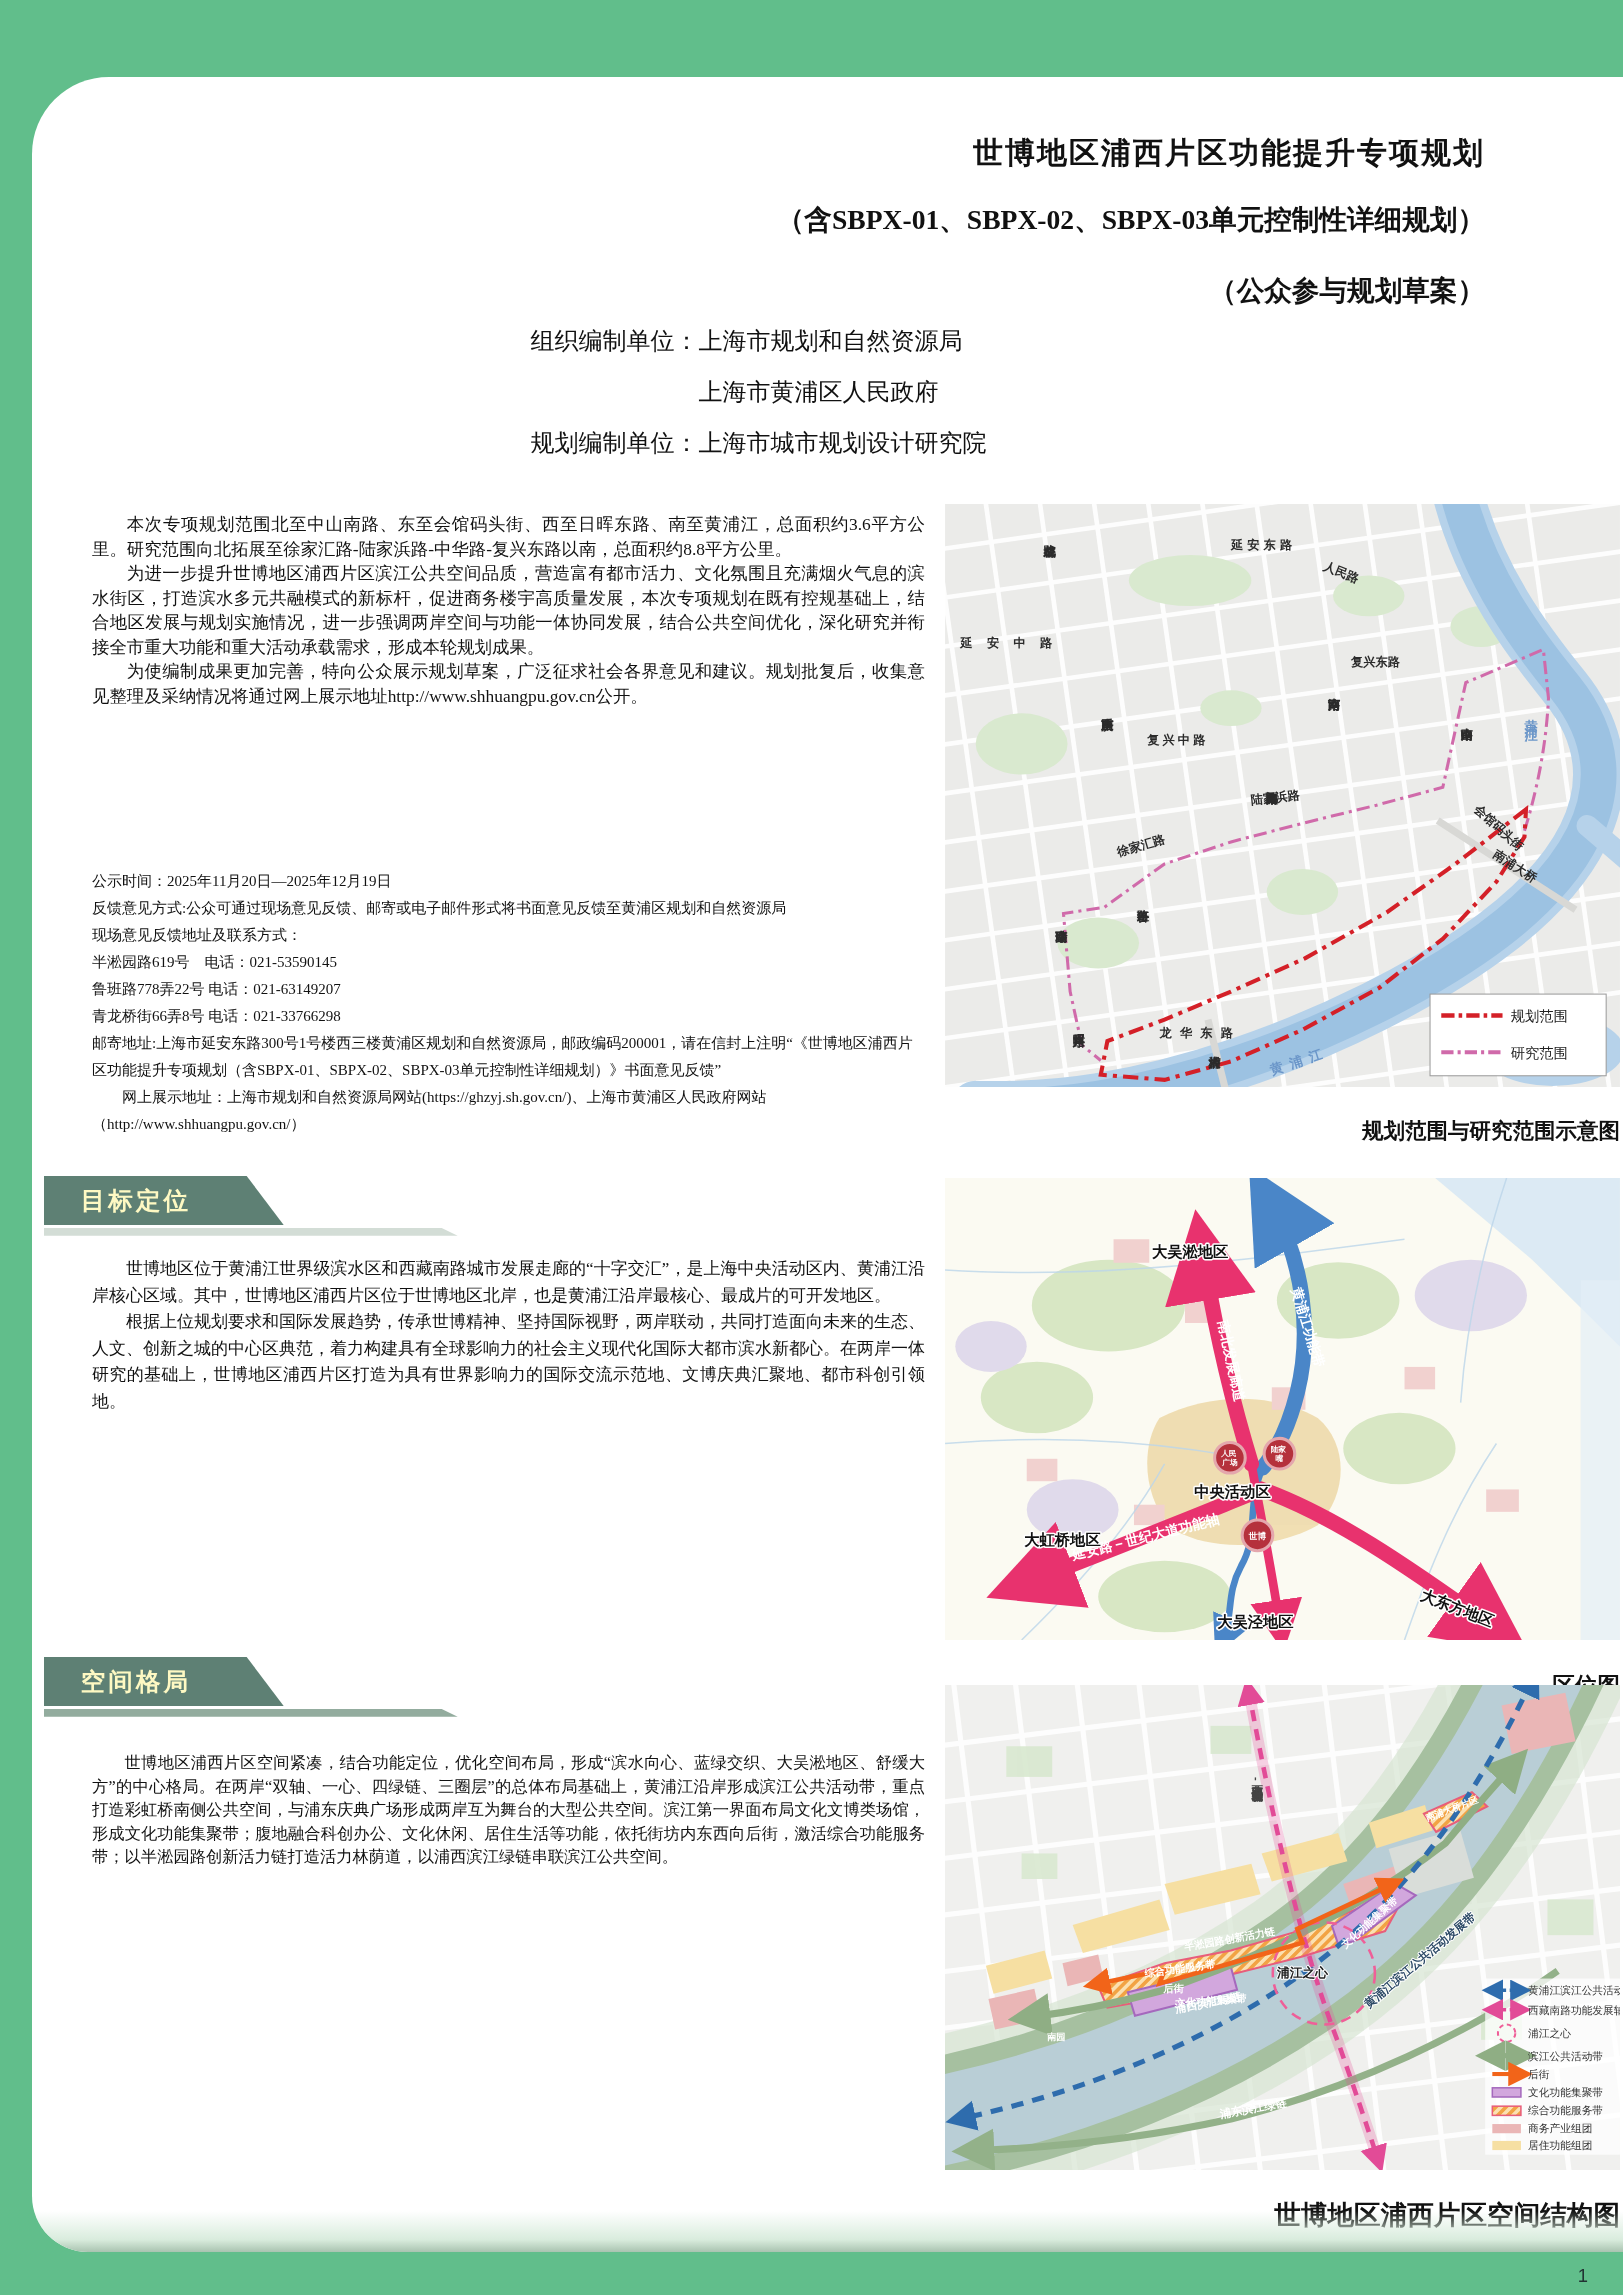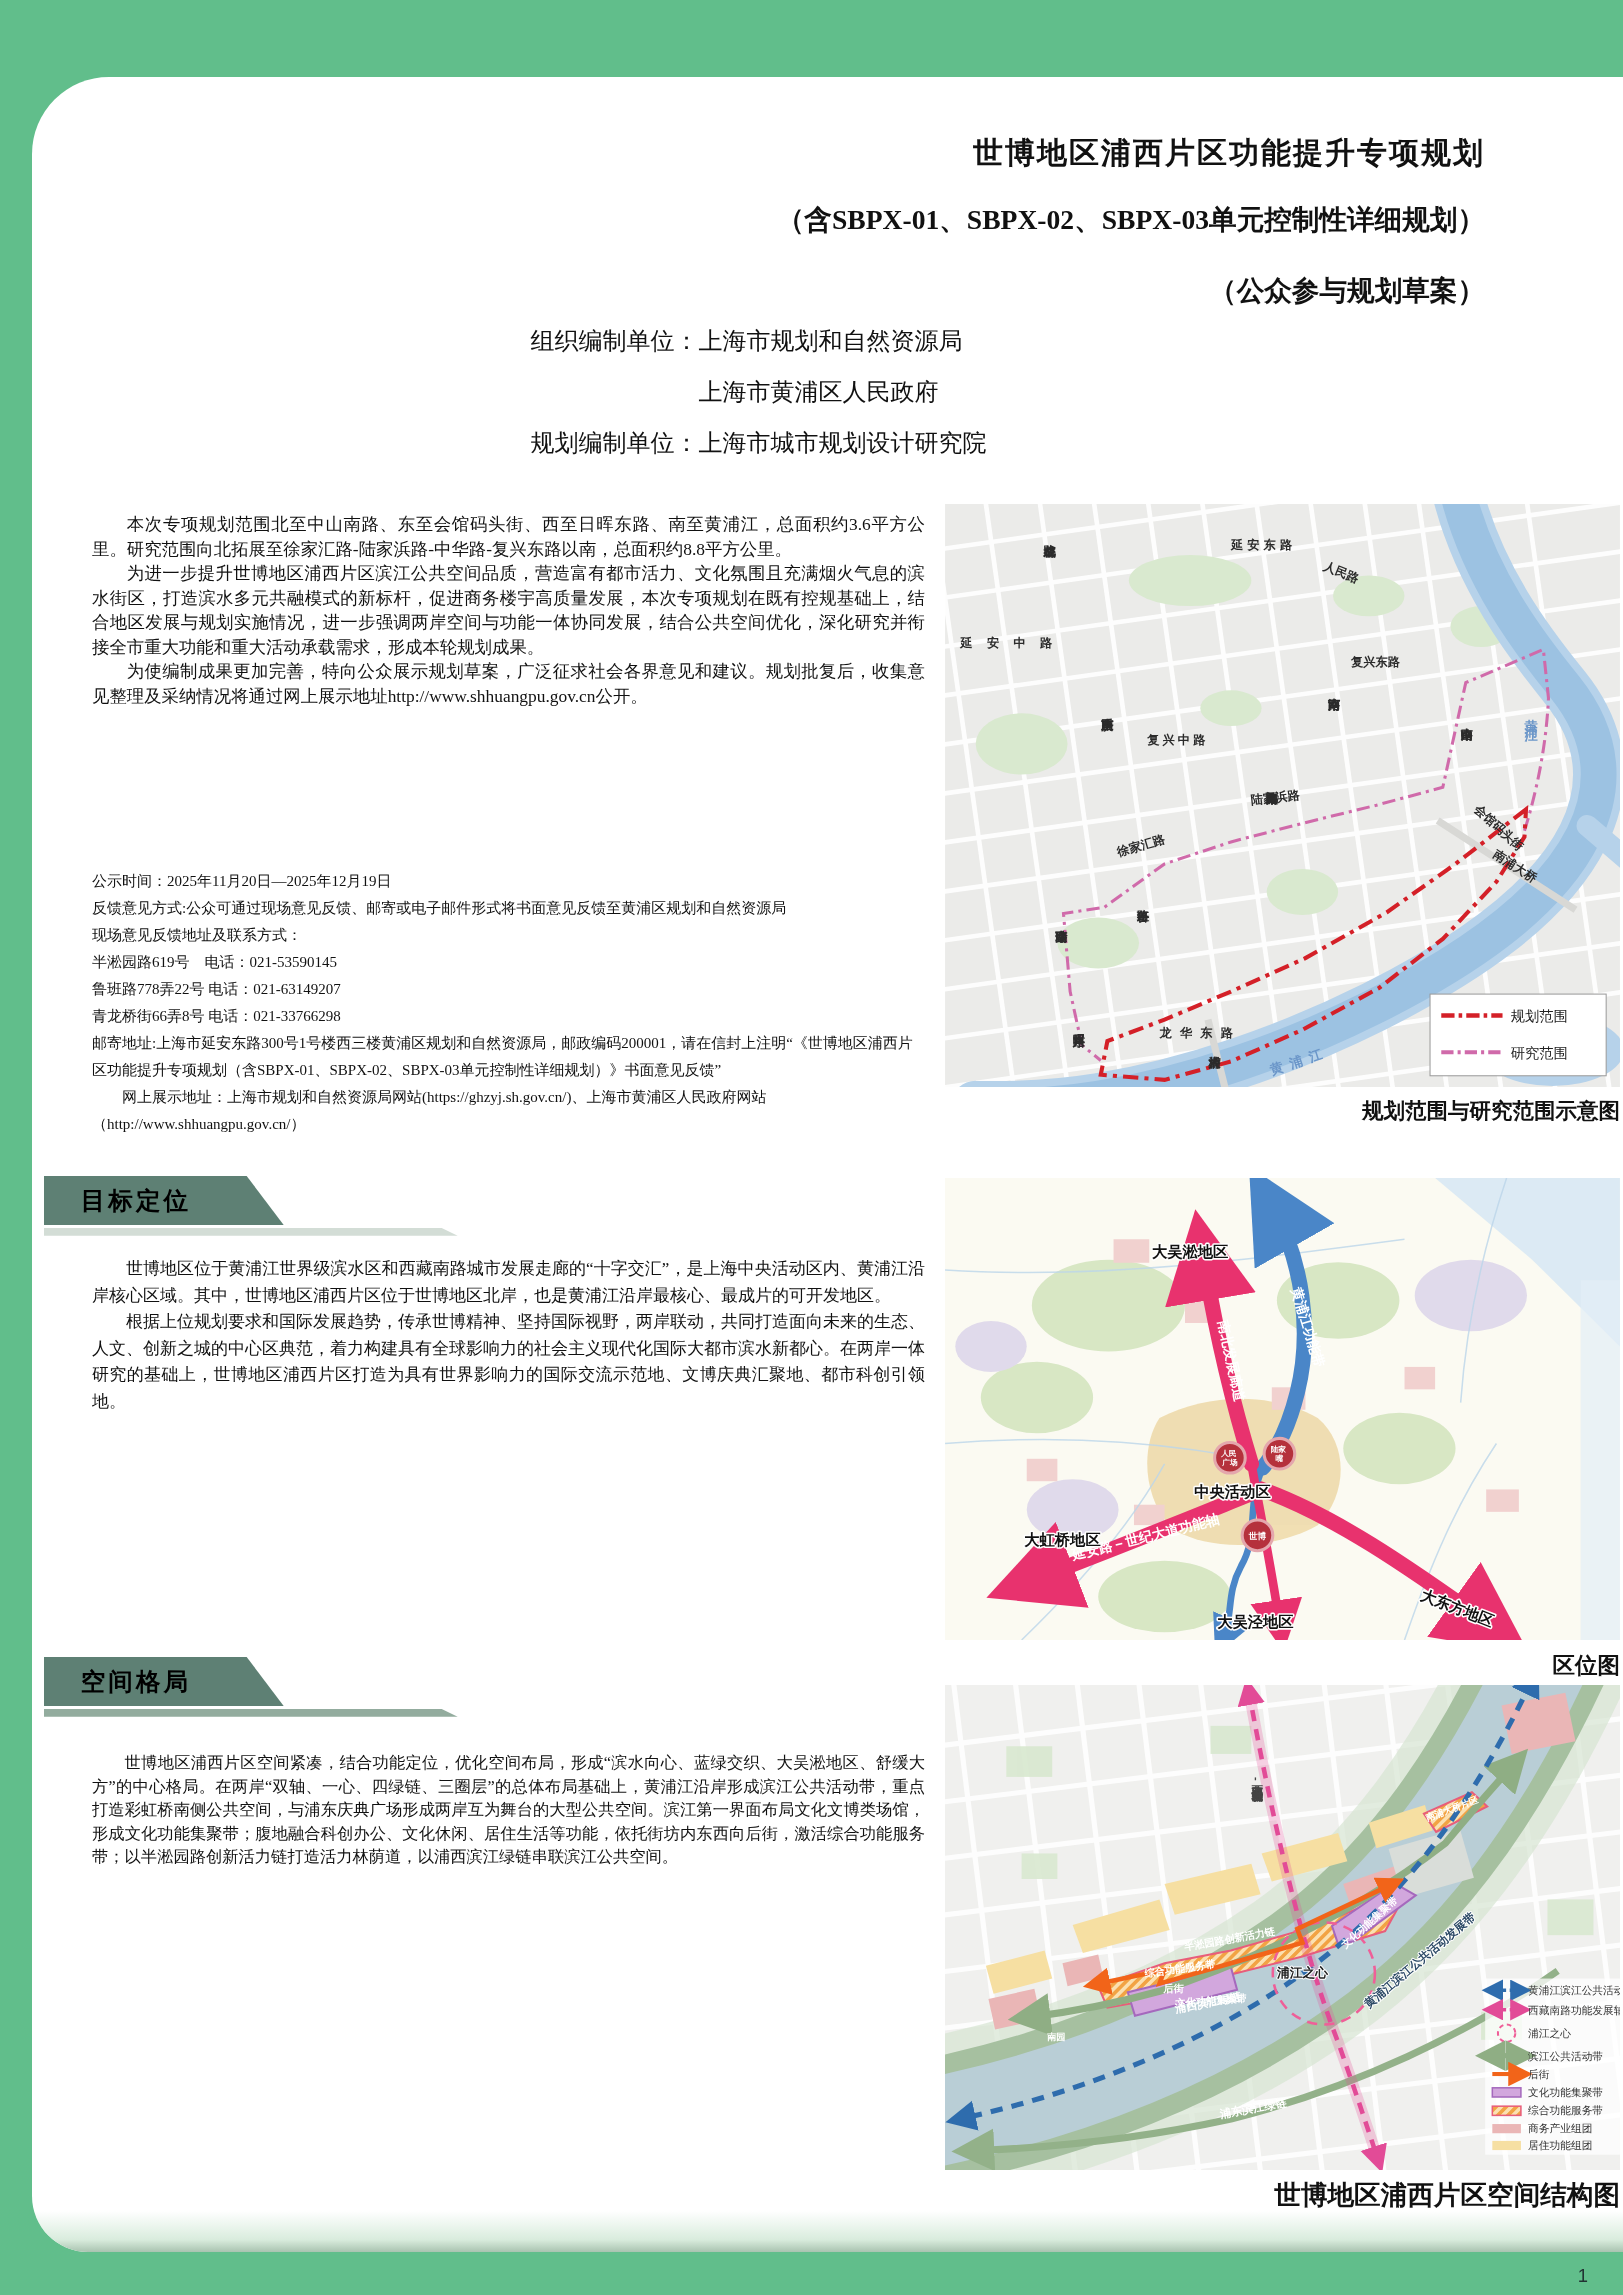--- a/index.html
+++ b/index.html
@@ -29,34 +29,35 @@
   .org-l2{padding-left:7em;}
   .col{position:absolute;left:60px;width:833px;}
   .body-p{font-size:17.4px;line-height:24.5px;text-align:justify;text-indent:2em;margin:0;}
   .s1-p{font-size:17px;line-height:26.6px;text-align:justify;text-indent:2em;margin:0;}
   .s2-p{font-size:16.3px;line-height:23.5px;text-align:justify;text-indent:2em;margin:0;}
   .notice{font-size:15px;line-height:27px;}
   .notice div{margin:0;}
   .ind2{text-indent:2em;}
   .banner{
     position:absolute;left:11.7px;width:240px;height:49px;
-    background:#5e8074;color:#000000;
+    background:#5e8074;color:#fef9c3;
     font-family:"Liberation Sans","DejaVu Sans",sans-serif;
     font-size:24.5px;font-weight:700;line-height:49px;
     padding-left:37px;box-sizing:border-box;letter-spacing:3.1px;
     clip-path:polygon(0 0,203px 0,240px 49px,0 49px);
   }
   .banner-strip{position:absolute;left:11.7px;height:7.7px;}
   .strip1{background:#d3ddd6;width:419px;clip-path:polygon(0 0,398px 0,414px 7.7px,0 7.7px);}
   .strip2{background:#93ac9e;width:419px;clip-path:polygon(0 0,398px 0,414px 7.7px,0 7.7px);}
   .map-box{position:absolute;left:913px;width:675px;}
   .map-caption{
     position:absolute;left:913px;width:675px;text-align:right;
     font-weight:700;color:#111;
     font-family:"Liberation Sans","DejaVu Sans",sans-serif;
+    margin-top:20px;
   }
   .cap1{font-size:21.5px;}
   .cap2{font-size:22.5px;}
   .cap3{font-size:26.6px;}
   .pagenum{
     position:absolute;right:36px;bottom:8.2px;font-size:18.4px;color:#233;
     font-family:"Liberation Sans","DejaVu Sans",sans-serif;
   }
   svg text{font-family:"Liberation Sans","DejaVu Sans",sans-serif;}
   .halo{paint-order:stroke;stroke:#ffffff;stroke-width:6px;stroke-linejoin:round;}

